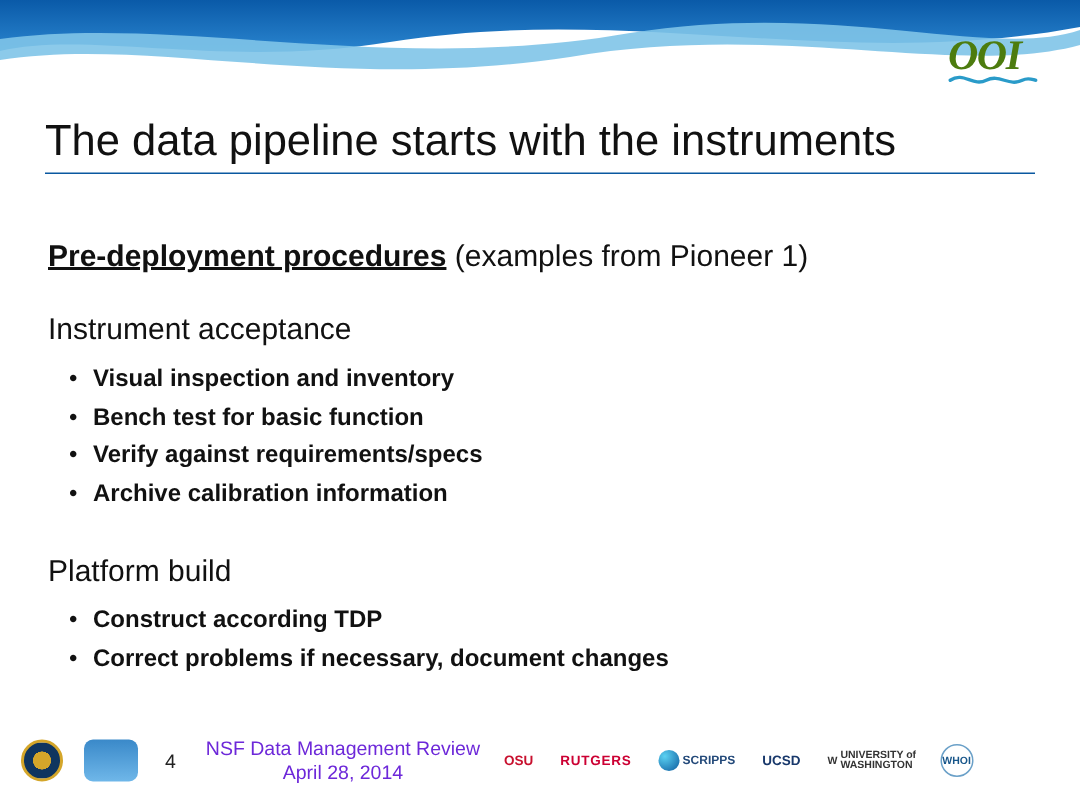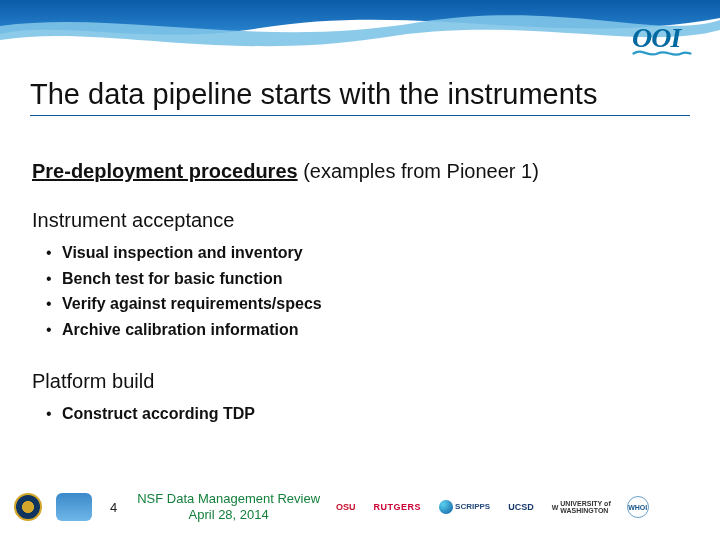--- a/index.html
+++ b/index.html
@@ -17,21 +17,21 @@
     height: 70px;
   }
   .header-wave svg { width: 100%; height: 100%; display: block; }
   .logo-ooi {
     position: absolute;
     top: 22px; right: 28px;
     font-family: Georgia, serif;
     font-weight: bold;
     font-style: italic;
     font-size: 28px;
-    color: #0369a1;
+    color: #4d7c0f;
     letter-spacing: -1px;
   }
   .logo-ooi .wave {
     display:block;
     margin-top:-8px;
     height:12px;
   }
   .title {
     position: absolute;
     top: 78px;
@@ -94,21 +94,21 @@
     display: inline-flex;
     align-items: center; justify-content: center;
     font-size: 8px;
     color: #fff;
   }
   .flogo.nsf { background: radial-gradient(circle,#d4a62a 35%,#0f355f 36%); border:2px solid #d4a62a;}
   .flogo.ol  { background: linear-gradient(#3a89c9,#6fb7e9); width:36px; border-radius:6px;}
   .pagenum { font-size: 13px; color:#222; margin-left:4px; margin-right:6px;}
   .ftitle {
     font-size: 13px;
-    color: #15803d;
+    color: #6d28d9;
     text-align: center;
     line-height: 1.2;
   }
   .partner {
     height: 22px;
     display:inline-flex; align-items:center; justify-content:center;
     font-size: 9px; font-weight:bold;
     padding:0 2px;
   }
   .osu { color:#c8102e; }
@@ -153,20 +153,21 @@
   <ul class="bullets">
     <li>Visual inspection and inventory</li>
     <li>Bench test for basic function</li>
     <li>Verify against requirements/specs</li>
     <li>Archive calibration information</li>
   </ul>
 
   <p class="section-head">Platform build</p>
   <ul class="bullets">
     <li>Construct according TDP</li>
+    <li>Correct problems if necessary, document changes</li>
   </ul>
 </div>
 
 <div class="footer">
   <span class="flogo nsf"></span>
   <span class="flogo ol"></span>
   <span class="pagenum">4</span>
   <div class="ftitle">
     <div>NSF Data Management Review</div>
     <div>April 28, 2014</div>

